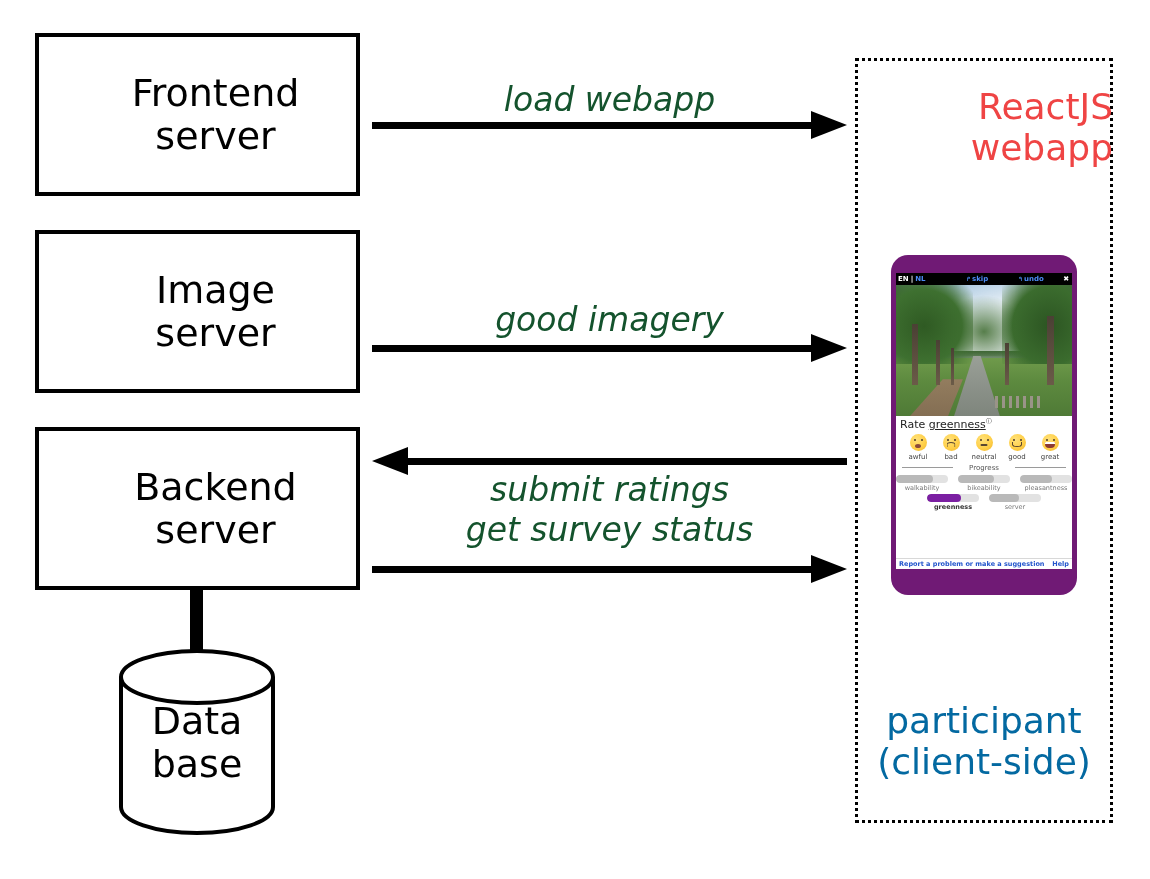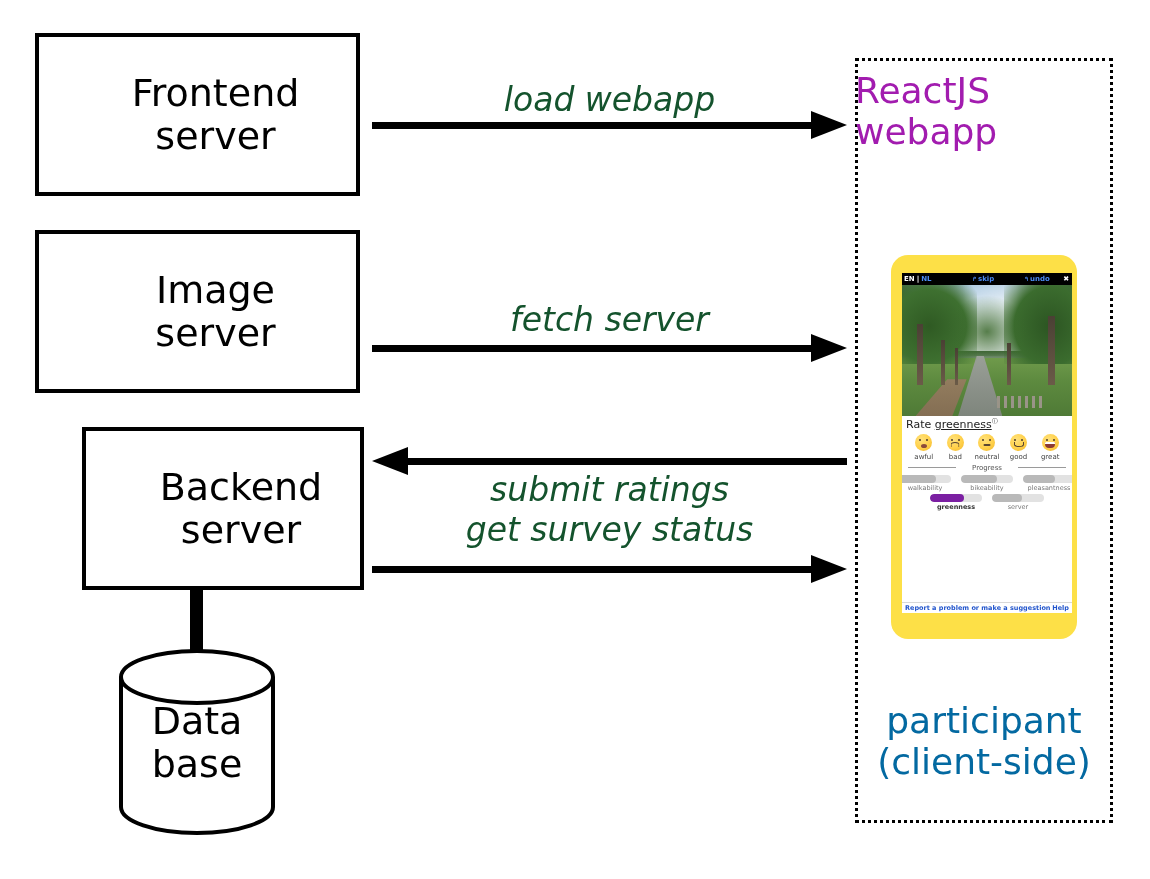--- a/index.html
+++ b/index.html
@@ -27,21 +27,21 @@
     text-align: center;
     line-height: 1.12;
     font-size: 38px;
     color: #000;
     padding-left: 36px;
   }
   .node-box .label-line { display: block; }
 
   #frontend-box { left: 35px;  top: 33px;  width: 325px; height: 163px; }
   #image-box    { left: 35px;  top: 230px; width: 325px; height: 163px; }
-  #backend-box  { left: 35px;  top: 427px; width: 282px; height: 163px; margin-left: 47px; }
+  #backend-box  { left: 35px;  top: 427px; width: 325px; height: 163px; }
 
   
   #db-link {
     position: absolute;
     left: 190px;
     top: 588px;
     width: 13px;
     height: 83px;
     background: #000;
   }
@@ -119,51 +119,51 @@
     top: 58px;
     width: 258px;
     height: 765px;
     box-sizing: border-box;
     border: 3px dotted #000;
     background: #fff;
   }
   #client-title {
     position: absolute;
     left: 855px;
-    top: 70px;
+    top: 86px;
     width: 258px;
-    text-align: left;
+    text-align: right;
     font-size: 36px;
     line-height: 1.14;
-    color: #a21caf;
+    color: #ef4444;
   }
   #client-title .label-line { display: block; }
   #client-caption {
     position: absolute;
     left: 855px;
     top: 700px;
     width: 258px;
     text-align: center;
     font-size: 36px;
     line-height: 1.14;
     color: #0369a1;
   }
   #client-caption .label-line { display: block; }
 
   
   #phone {
     position: absolute;
     left: 891px;
     top: 255px;
     width: 186px;
-    height: 384px;
-    background: #fde047;
+    height: 340px;
+    background: #701a75;
     border-radius: 17px;
     box-sizing: border-box;
-    padding: 18px 5px 26px 11px;
+    padding: 18px 5px 26px 5px;
   }
   #phone-screen {
     width: 100%;
     height: 100%;
     background: #fff;
     overflow: hidden;
     display: flex;
     flex-direction: column;
     position: relative;
   }
@@ -480,21 +480,21 @@
 <div class="flow to-right" id="arrow-load">
   <div class="shaft" style="width:calc(100% - 30px)"></div>
   <div class="head"></div>
 </div>
 <div class="flow-label" id="label-load">load webapp</div>
 
 <div class="flow to-right" id="arrow-fetch">
   <div class="shaft" style="width:calc(100% - 30px)"></div>
   <div class="head"></div>
 </div>
-<div class="flow-label" id="label-fetch">fetch server</div>
+<div class="flow-label" id="label-fetch">good imagery</div>
 
 <div class="flow to-left" id="arrow-submit">
   <div class="shaft" style="left:30px;width:calc(100% - 30px)"></div>
   <div class="head"></div>
 </div>
 
 <div class="flow to-right" id="arrow-status">
   <div class="shaft" style="width:calc(100% - 30px)"></div>
   <div class="head"></div>
 </div>

